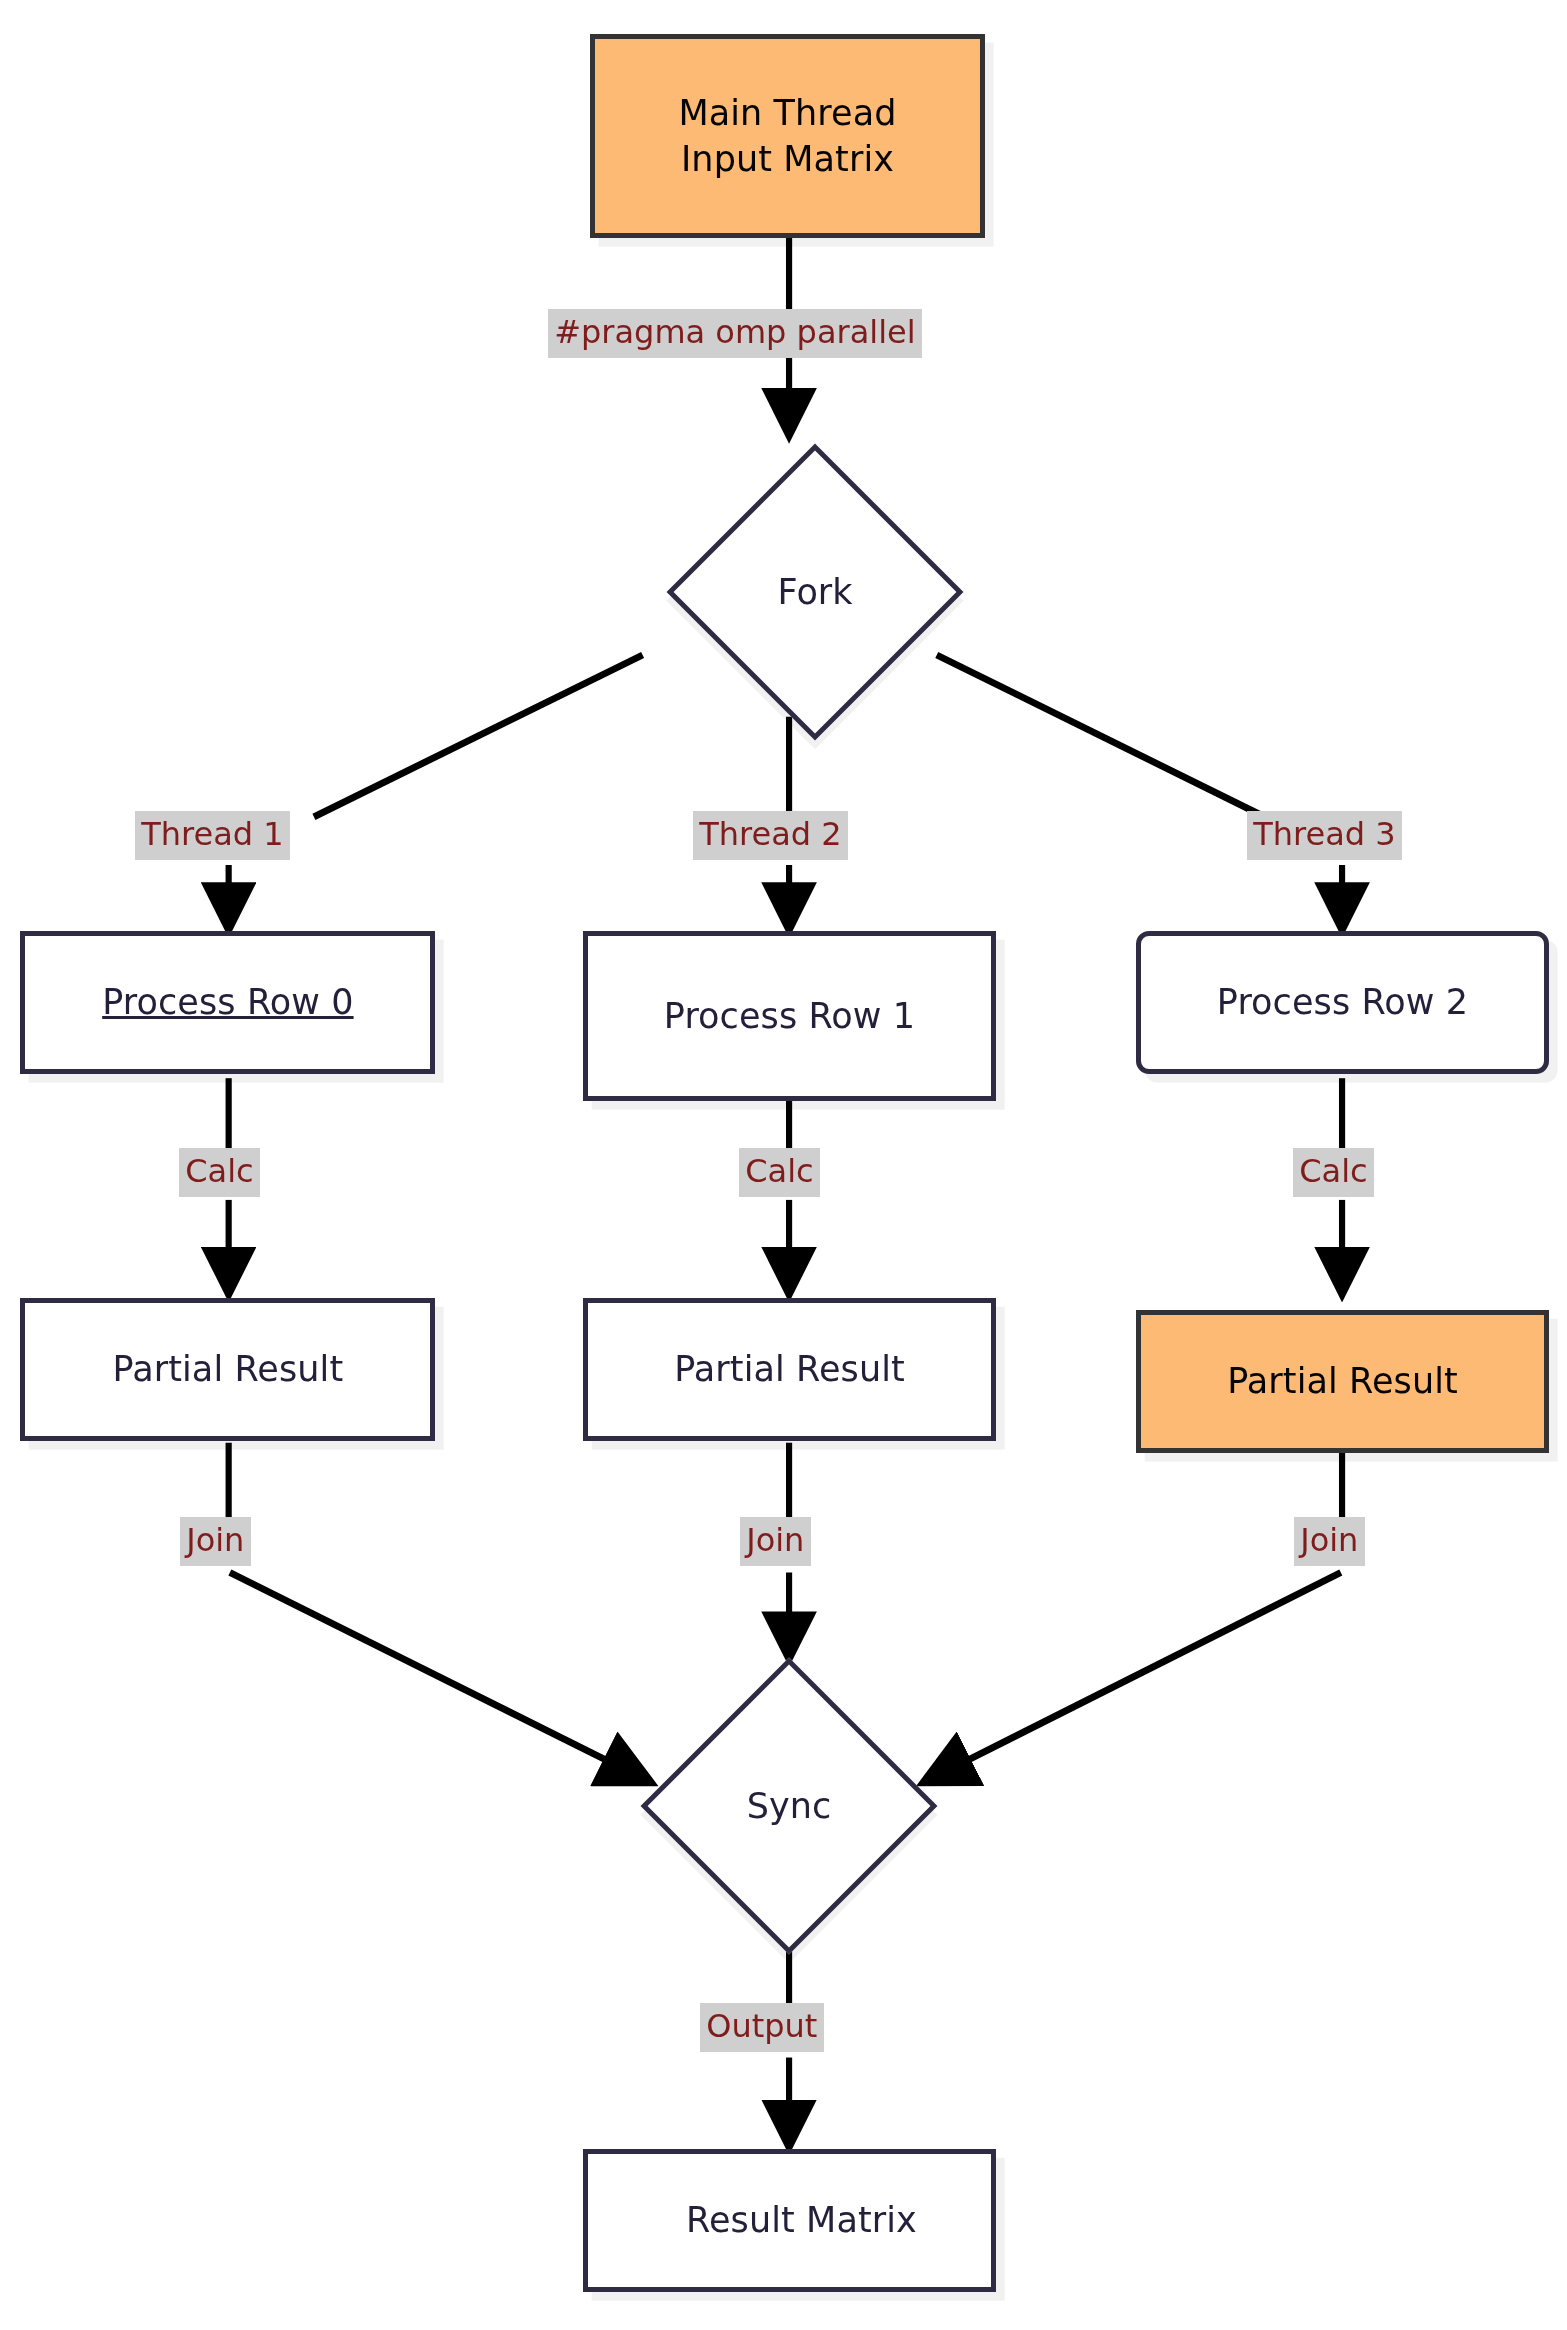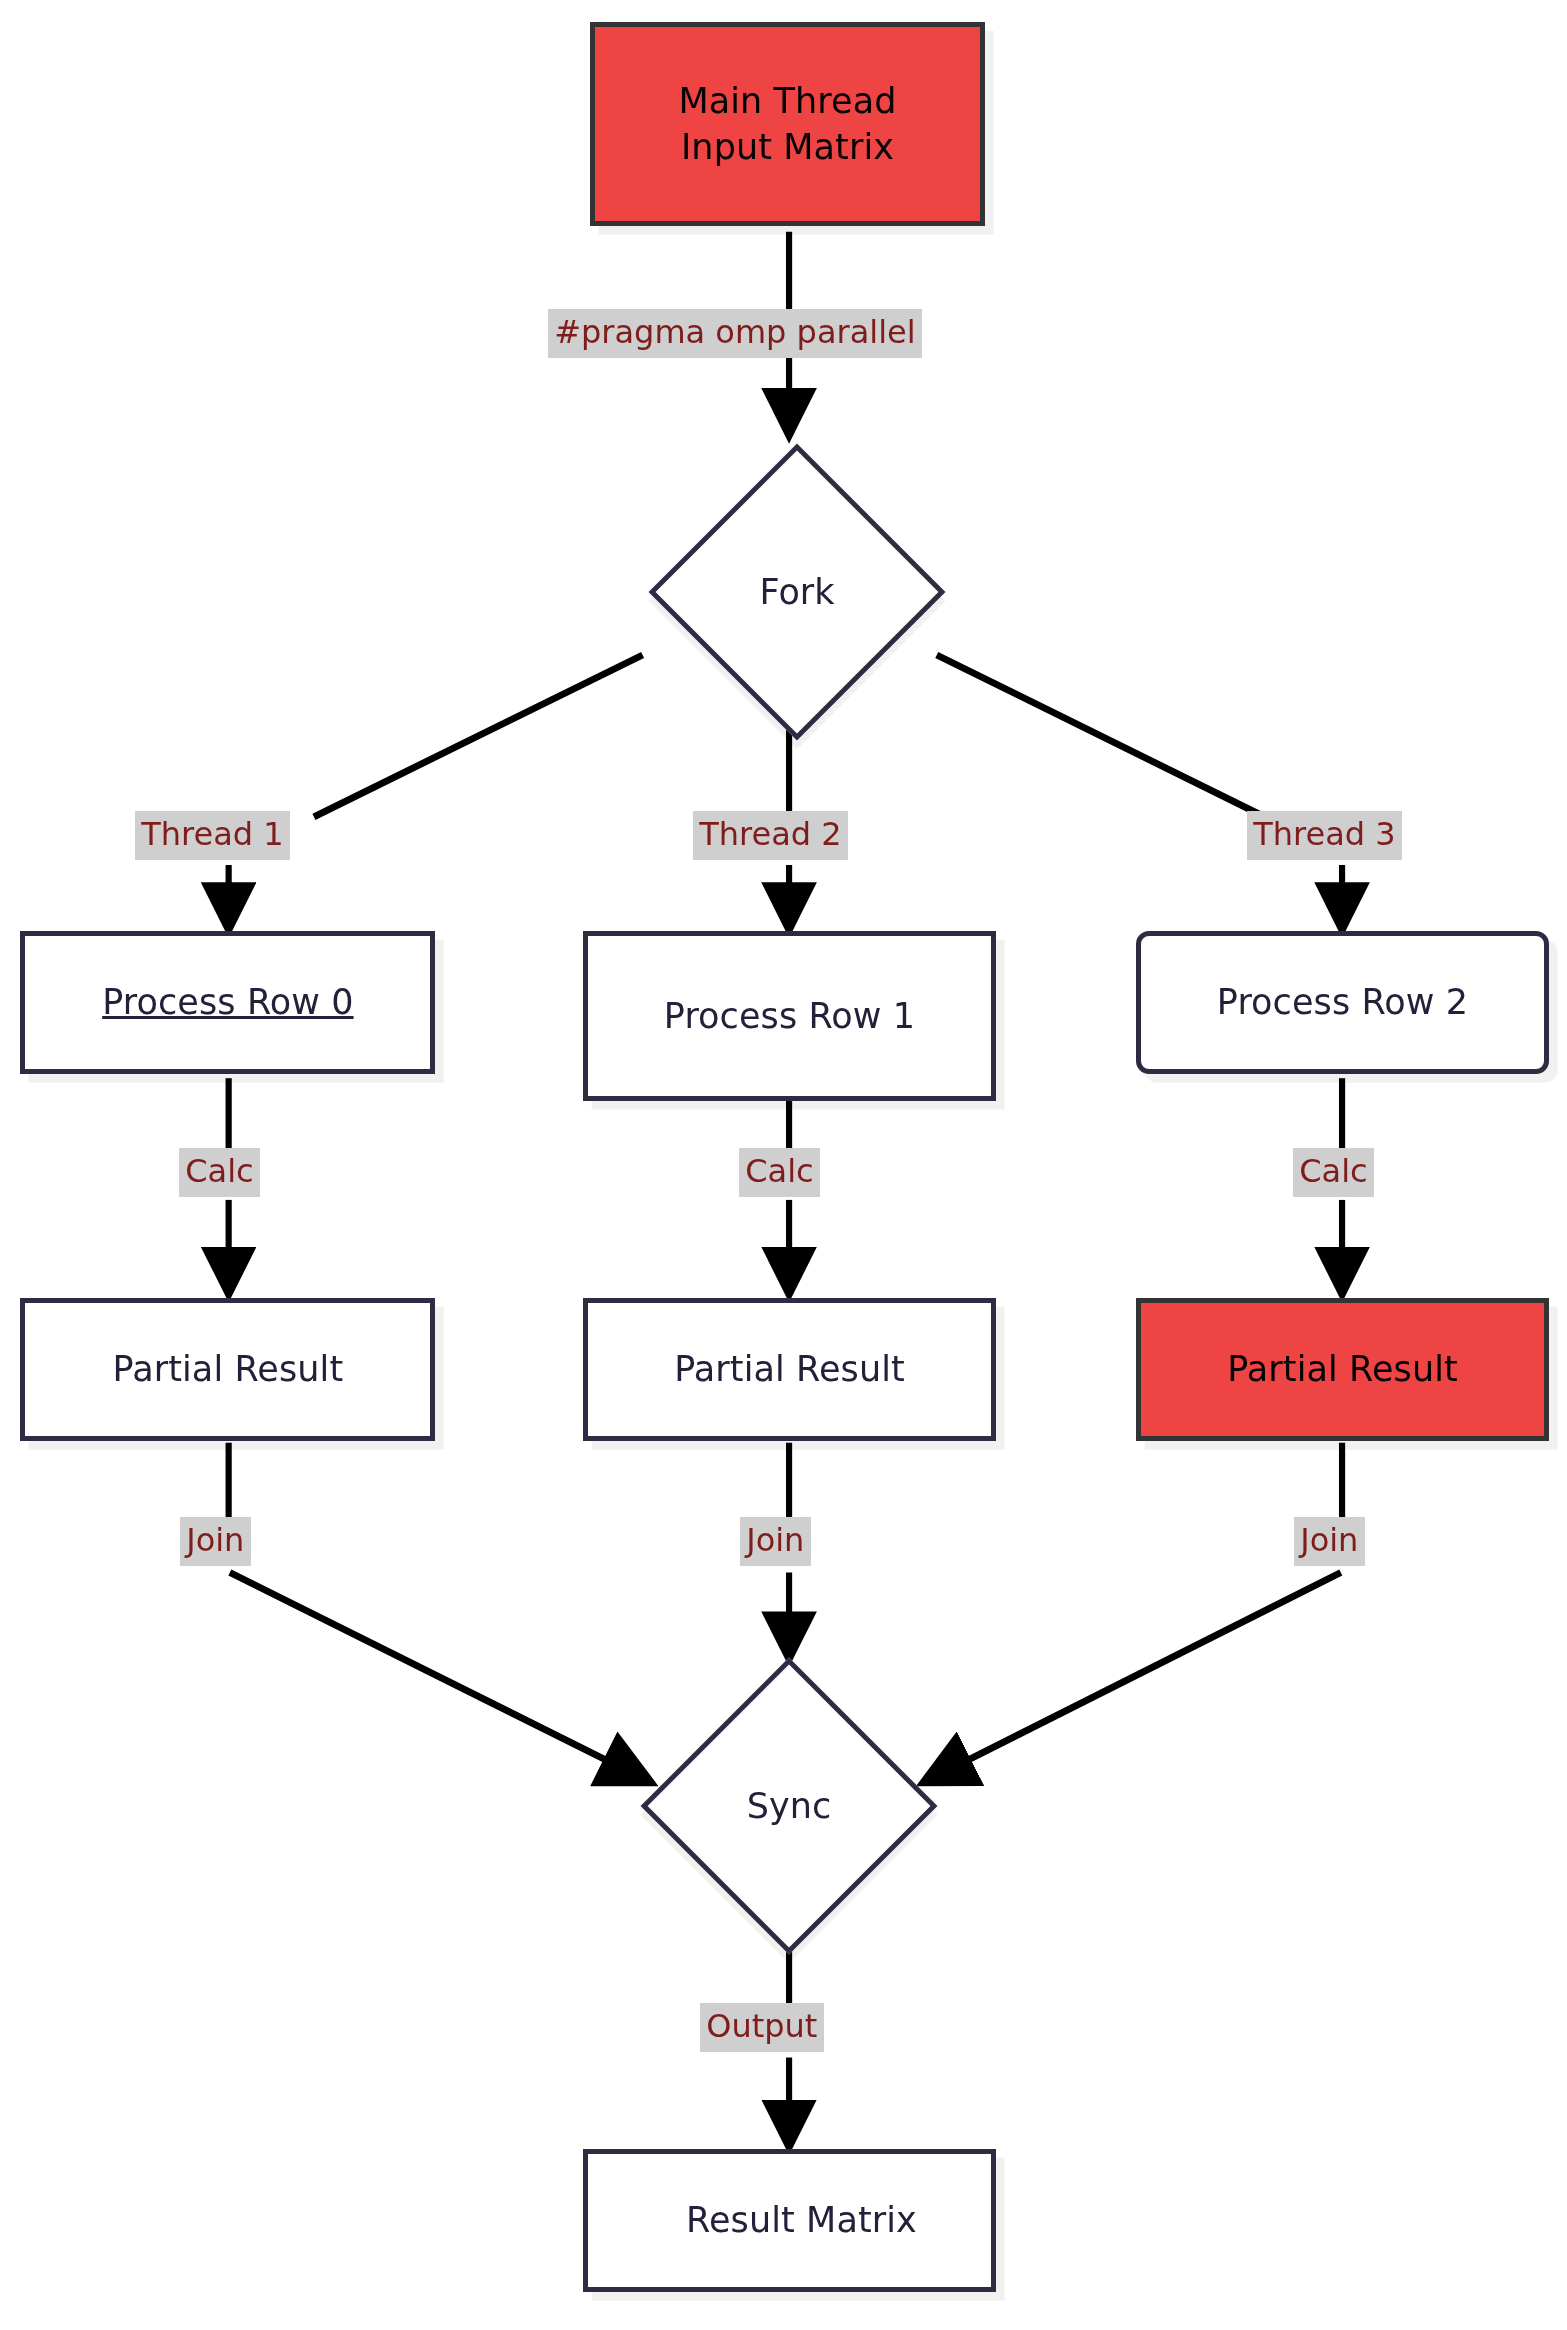--- a/index.html
+++ b/index.html
@@ -24,23 +24,24 @@
     background:#ffffff;
     border:5.6px solid #2F2B43;
     color:#24203A;
     font-size:35px;
     line-height:1.32;
     letter-spacing:0.1px;
     z-index:4;
     box-shadow:8.7px 8.7px 0 0 rgba(0,0,0,.055);
   }
   .node.highlight{
-    background:#ef4444;
+    background:#fdba74;
     border-color:#333333;
     color:#050505;
+    margin-top:12px;
   }
 
   
   .diamond{
     position:absolute;
     z-index:4;
   }
   .diamond .dshape{
     position:absolute;inset:0;
     background:#ffffff;
@@ -133,21 +134,21 @@
       <line x1="1277" y1="3120" x2="1277" y2="3250" stroke="#000" stroke-width="10"></line>
       <line x1="1277" y1="3330" x2="1277" y2="3470" stroke="#000" stroke-width="10" marker-end="url(#ah)"></line>
     </g>
   </svg>
 
   <div class="node highlight" style="left:590px;top:22px;width:395px;height:204px;flex-direction:column;">
     <span>Main Thread</span>
     <span>Input Matrix</span>
   </div>
 
-  <div class="diamond" style="left:692px;top:487px;width:210px;height:210px;">
+  <div class="diamond" style="left:710px;top:487px;width:210px;height:210px;">
     <div class="dshape"></div>
     <div class="dlabel">Fork</div>
   </div>
 
   <div class="node" style="left:20.4px;top:931px;width:415px;height:143px;text-decoration:underline;">
     <span>Process Row 0</span>
   </div>
   <div class="node" style="left:583px;top:931px;width:413px;height:170px;">
     <span>Process Row 1</span>
   </div>

